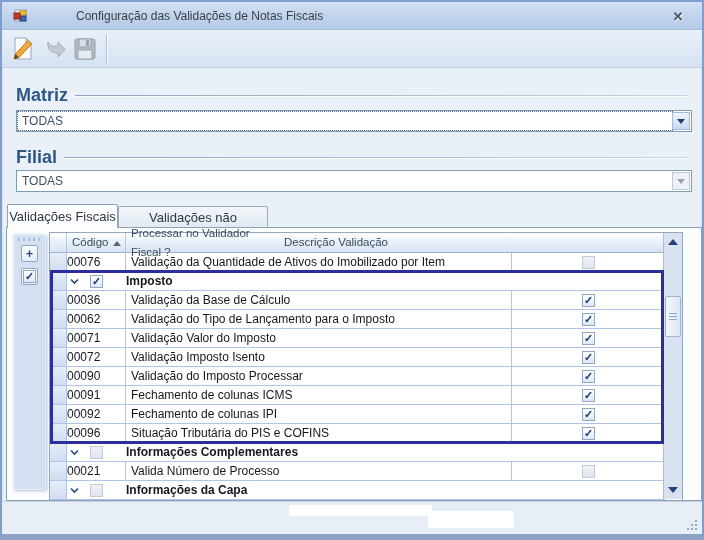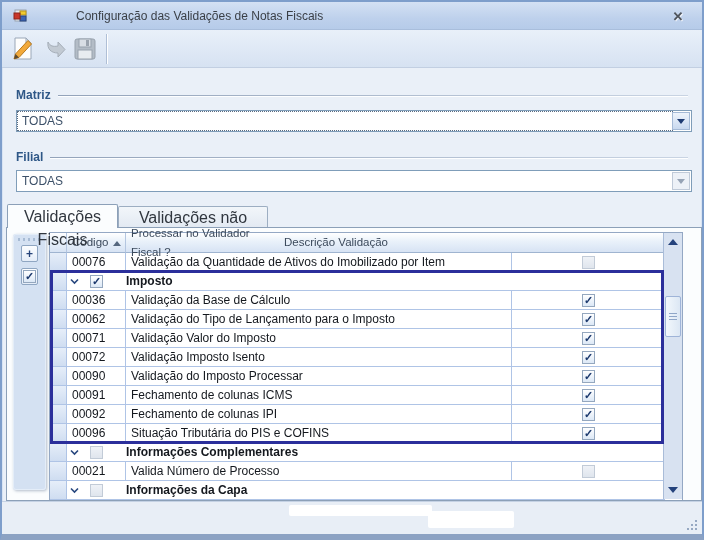--- a/index.html
+++ b/index.html
@@ -19,38 +19,38 @@
                text-shadow:1px 1px 0 rgba(255,255,255,.7); }
   
   .toolbar { position:absolute; left:0; top:28px; right:0; height:38px;
              background:linear-gradient(to bottom,#E9F0F9,#D6E2F2);
              border-bottom:1px solid #C2CFE2; display:flex; align-items:center; padding-left:5px; }
   .tool-btn { width:31px; height:31px; display:flex; align-items:center; justify-content:center; border-radius:2px; }
   .tool-sep { width:2px; height:30px; margin-left:6px;
               border-left:1px solid #AFBfd6; border-right:1px solid #FFFFFF; }
   
   .grp-label { position:absolute; left:14px; right:14px; height:14px; display:flex; align-items:center; }
-  .grp-label span { font-size:12px; font-weight:bold; color:#2E5787; white-space:nowrap; }
+  .grp-label span { font-size:18px; font-weight:bold; color:#2E5787; white-space:nowrap; }
   .grp-label .line { flex:1; height:1px; margin-left:7px;
                      background:linear-gradient(to right,#93A3BA,#C9D4E3); box-shadow:0 1px 0 #FDFEFF; }
   .combo { position:absolute; left:14px; width:676px; height:22px; background:#FFFFFF;
            border:1px solid #7F9DB9; }
   .combo .val { position:absolute; left:3px; top:3px; bottom:3px; right:22px;
                 font-size:12px; color:#3C5068; line-height:15px; padding-left:2px; }
   .combo .focusrect { position:absolute; left:1px; top:1px; bottom:1px; right:19px;
                       outline:1px dotted #5A6B80; pointer-events:none; }
   .combo .dd { position:absolute; right:1px; top:1px; bottom:1px; width:18px;
                background:linear-gradient(to bottom,#EEF4FC,#C9D9EF);
                border:1px solid #A5BAD6; display:flex; align-items:center; justify-content:center; }
   .arrow-dn { width:0; height:0; border-left:4px solid transparent; border-right:4px solid transparent;
               border-top:5px solid #1E3B72; }
   .combo.disabled .dd { background:#EDF1F7; border-color:#C0CAD8; }
   .combo.disabled .arrow-dn { border-top-color:#96A3B5; }
   
-  .tab { position:absolute; font-size:16px; color:#30363E; text-align:center;
+  .tab { position:absolute; font-size:13px; color:#30363E; text-align:center;
          border:1px solid #8CA0B8; border-bottom:none; border-radius:2px 2px 0 0; }
   .tab.active { left:5px; top:202px; width:111px; height:24px; background:#FBFDFE; z-index:3; line-height:23px; }
   .tab.inactive { left:116px; top:204px; width:150px; height:22px;
                   background:linear-gradient(to bottom,#F2F6FA,#E2E9F2); z-index:1; line-height:21px; border-color:#9DAEC2; }
   .tabpage { position:absolute; left:4px; top:225px; width:696px; height:274px;
              background:#FBFDFE; border:1px solid #8CA0B8; z-index:2; }
   
   .side-panel { position:absolute; left:6px; top:6px; width:33px; height:256px;
                 background:#D4E1F2; border-radius:3px;
                 box-shadow:1px 1px 3px rgba(90,110,140,.45), inset 0 0 0 1px #E4EDF8; }
@@ -70,21 +70,21 @@
   .hc.c-ind { width:17px; padding:0; }
   .hc.c-cod { width:59px; justify-content:space-between; padding-right:4px; }
   .hc.c-desc { width:386px; }
   .hc.c-proc { width:153px; border-right:none; }
   .sort-up { width:0; height:0; border-left:4px solid transparent; border-right:4px solid transparent;
              border-bottom:5px solid #55677E; margin-top:1px; }
   .grow { display:flex; height:19px; background:#FFFFFF; }
   .cell { border-right:1px solid #AFC4E6; border-bottom:1px solid #AFC4E6; font-size:12px; color:#14181E;
           line-height:18px; overflow:hidden; white-space:nowrap; }
   .cell.ind { width:17px; background:linear-gradient(to bottom,#E6EEF9,#CFDDF1); }
-  .cell.cod { width:59px; padding-left:5px; }
+  .cell.cod { width:59px; }
   .cell.desc { width:386px; padding-left:5px; }
   .cell.proc { width:153px; border-right:none; display:flex; align-items:center; justify-content:center; }
   .cell.grp { width:598px; border-right:none; display:flex; align-items:center; font-weight:bold; }
   .cell.grp .chev { margin-left:3px; display:inline-flex; }
   .cell.grp .cb { margin-left:11px; }
   .cell.grp .glabel { margin-left:23px; }
   .cb { width:13px; height:13px; border:1px solid #94A7BE; background:linear-gradient(to bottom,#FFFFFF,#DCE8F6);
         font-size:11px; font-weight:bold; color:#1D3A6E; line-height:11px; text-align:center; display:inline-block; }
   .cb.off { border-color:#C2CBD7; background:linear-gradient(to bottom,#EFF2F7,#DFE5ED); color:transparent; }
   .hl-box { position:absolute; left:0; width:614px; border:3px solid #2B2F9B; pointer-events:none; z-index:5; }

